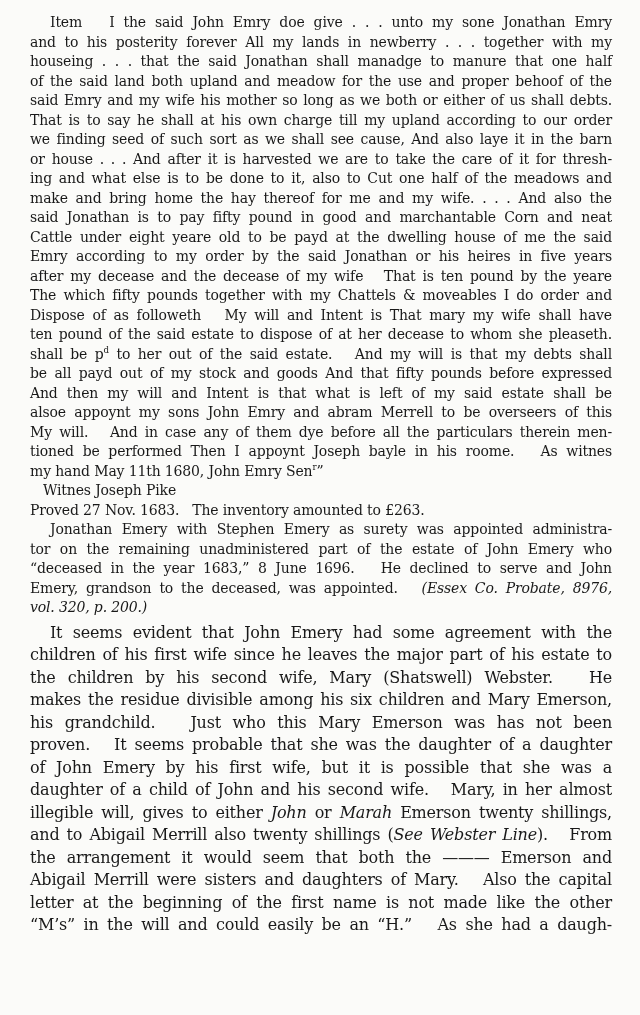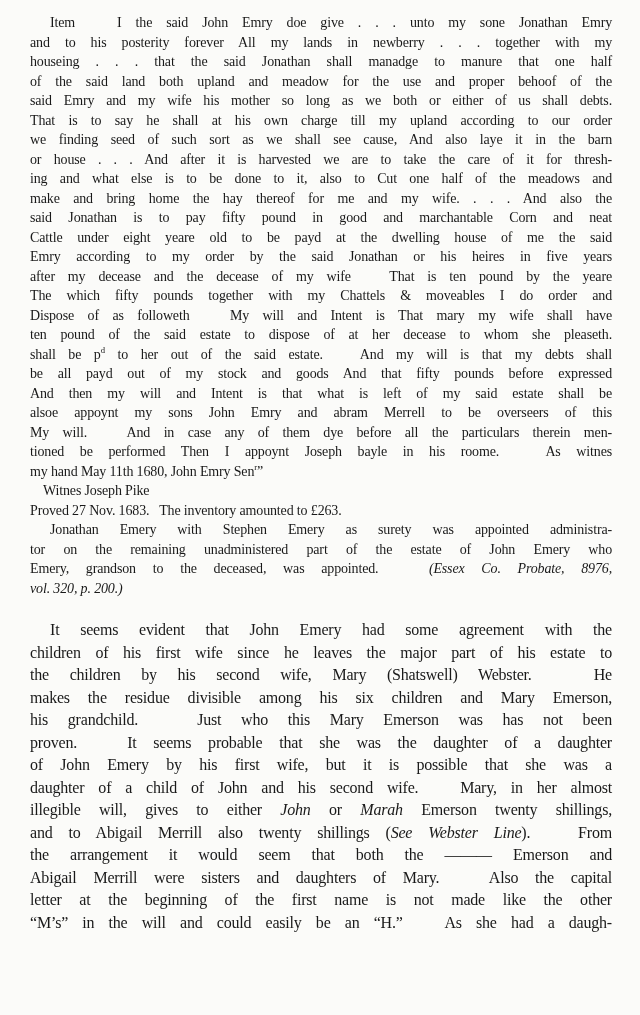--- a/index.html
+++ b/index.html
@@ -12,35 +12,34 @@
     background: #fbfbf9;
     overflow: hidden;
     font-family: "DejaVu Serif", "Liberation Serif", serif;
     color: #191919;
   }
   .page {
     position: absolute;
     left: 30px;
     top: 13px;
     width: 582px;
-    font-family: Liberation Serif, serif;
   }
   .block {
     text-rendering: optimizeLegibility;
   }
   .block-will {
     font-size: 14px;
     line-height: 19.5px;
     letter-spacing: -0.15px;
   }
   .block-commentary {
     font-size: 16px;
     line-height: 22.5px;
     letter-spacing: -0.2px;
-    margin-top: 21px;
+    margin-top: 4px;
     word-spacing: 1px;
   }
   .line {
     min-height: 1em;
   }
   .line.just {
     text-align: justify;
     text-align-last: justify;
   }
   .line.ind1 { text-indent: 20px; }
@@ -78,20 +77,21 @@
       <div class="line just">be all payd out of my stock and goods And that fifty pounds before expressed</div>
       <div class="line just">And then my will and Intent is that what is left of my said estate shall be</div>
       <div class="line just">alsoe appoynt my sons John Emry and abram Merrell to be overseers of this</div>
       <div class="line just">My will.&nbsp;&nbsp; And in case any of them dye before all the particulars therein men-</div>
       <div class="line just">tioned be performed Then I appoynt Joseph bayle in his roome.&nbsp;&nbsp; As witnes</div>
       <div class="line">my hand May 11th 1680, John Emry Sen<sup>r</sup>”</div>
       <div class="line ind2">Witnes Joseph Pike</div>
       <div class="line">Proved 27 Nov. 1683.&nbsp;&nbsp; The inventory amounted to £263.</div>
       <div class="line just ind1">Jonathan Emery with Stephen Emery as surety was appointed administra-</div>
       <div class="line just">tor on the remaining unadministered part of the estate of John Emery who</div>
+      <div class="line just">“deceased in the year 1683,” 8 June 1696.&nbsp;&nbsp; He declined to serve and John</div>
       <div class="line just">Emery, grandson to the deceased, was appointed.&nbsp;&nbsp; <i>(Essex Co. Probate, 8976,</i></div>
       <div class="line"><i>vol. 320, p. 200.)</i></div>
     </div>
   <div class="block block-commentary">
       <div class="line just ind1">It seems evident that John Emery had some agreement with the</div>
       <div class="line just">children of his first wife since he leaves the major part of his estate to</div>
       <div class="line just">the children by his second wife, Mary (Shatswell) Webster.&nbsp;&nbsp; He</div>
       <div class="line just">makes the residue divisible among his six children and Mary Emerson,</div>
       <div class="line just">his grandchild.&nbsp;&nbsp; Just who this Mary Emerson was has not been</div>
       <div class="line just">proven.&nbsp;&nbsp; It seems probable that she was the daughter of a daughter</div>

